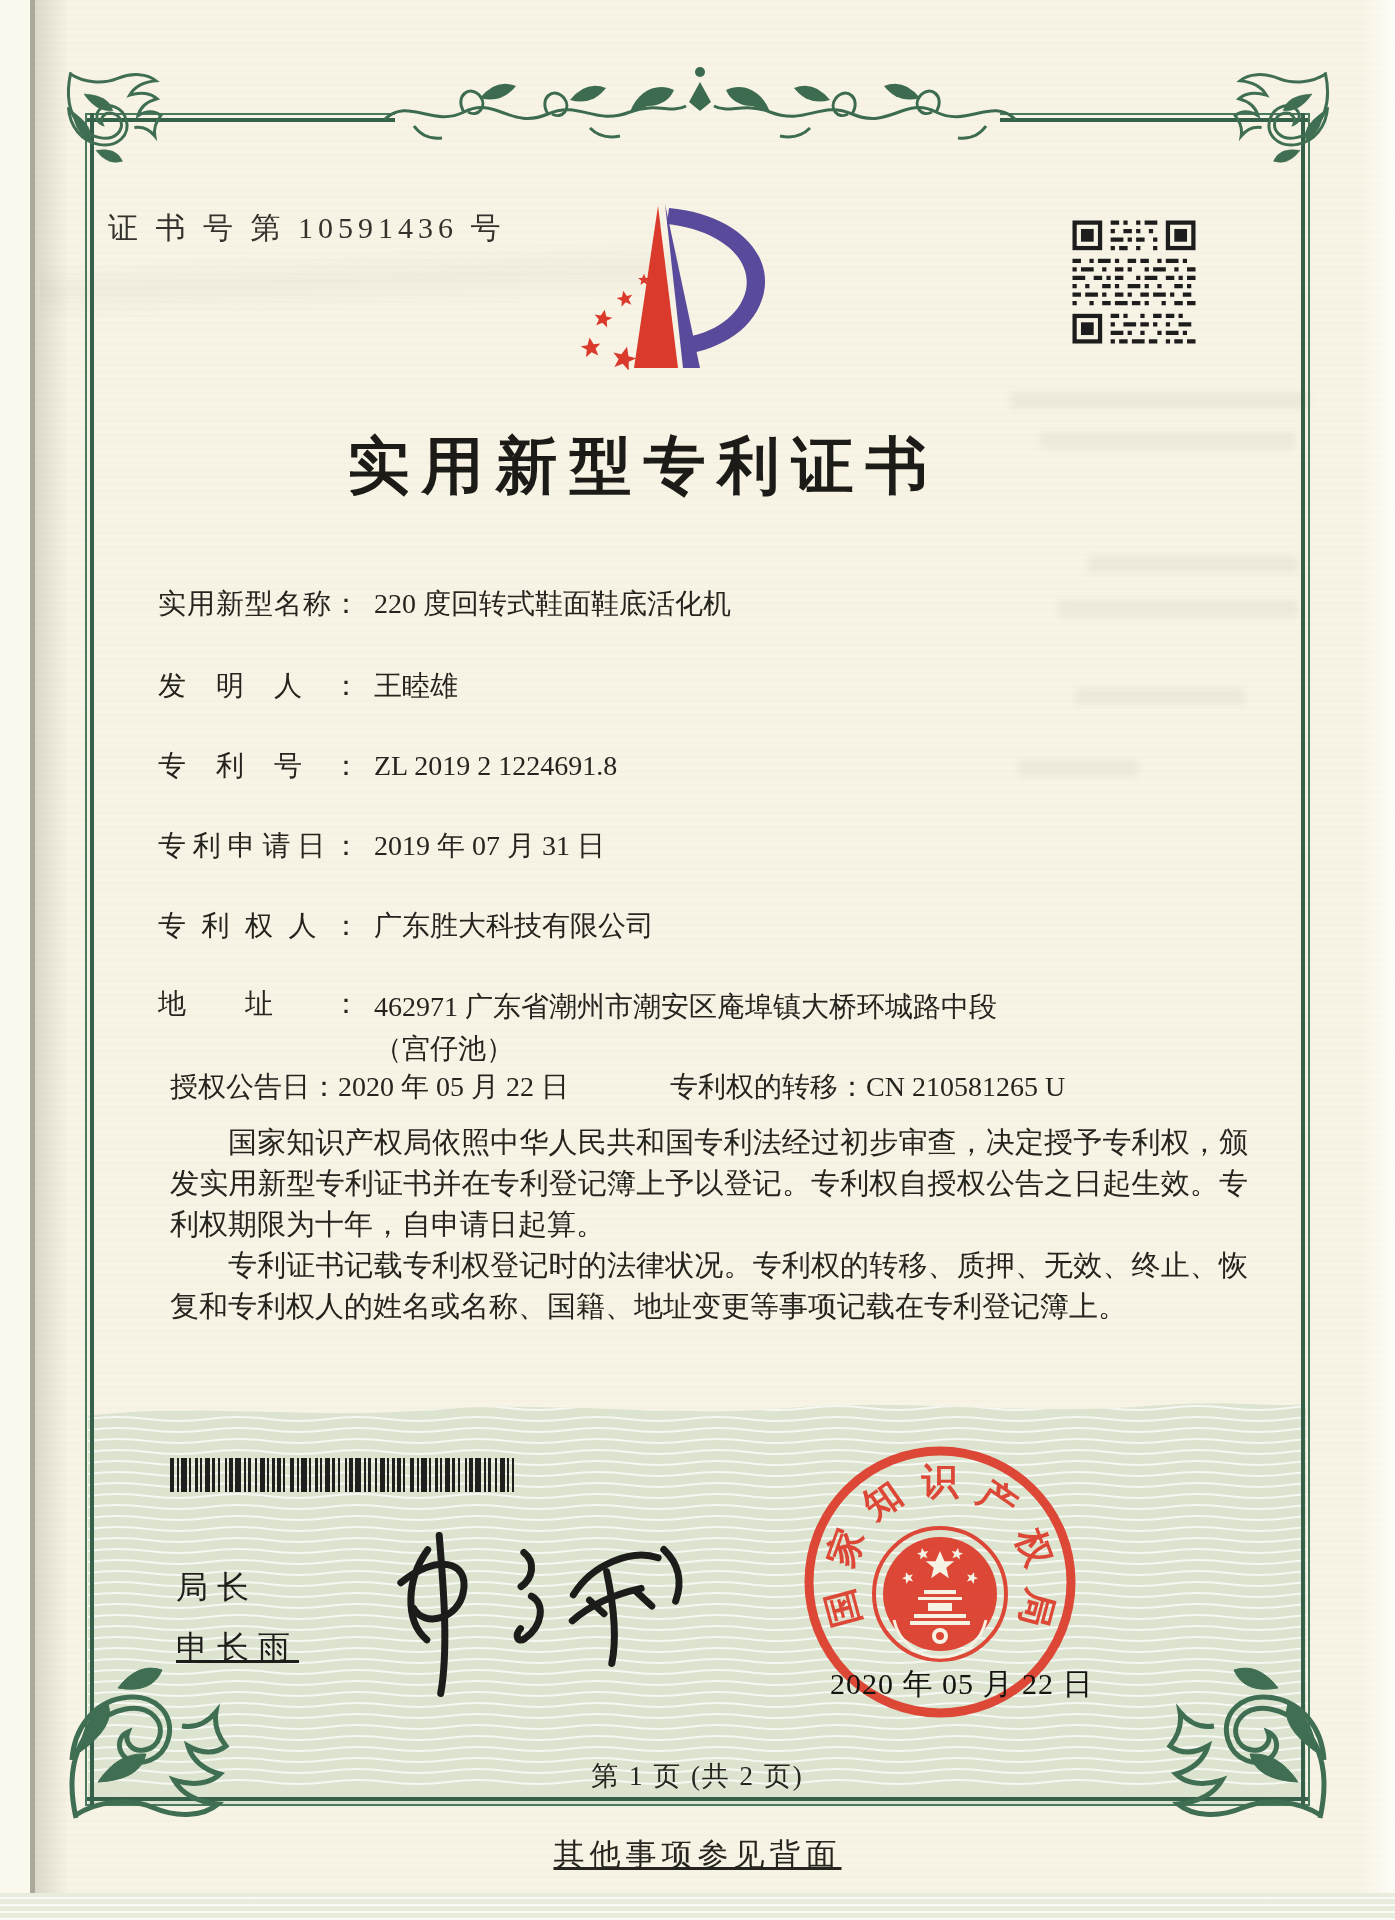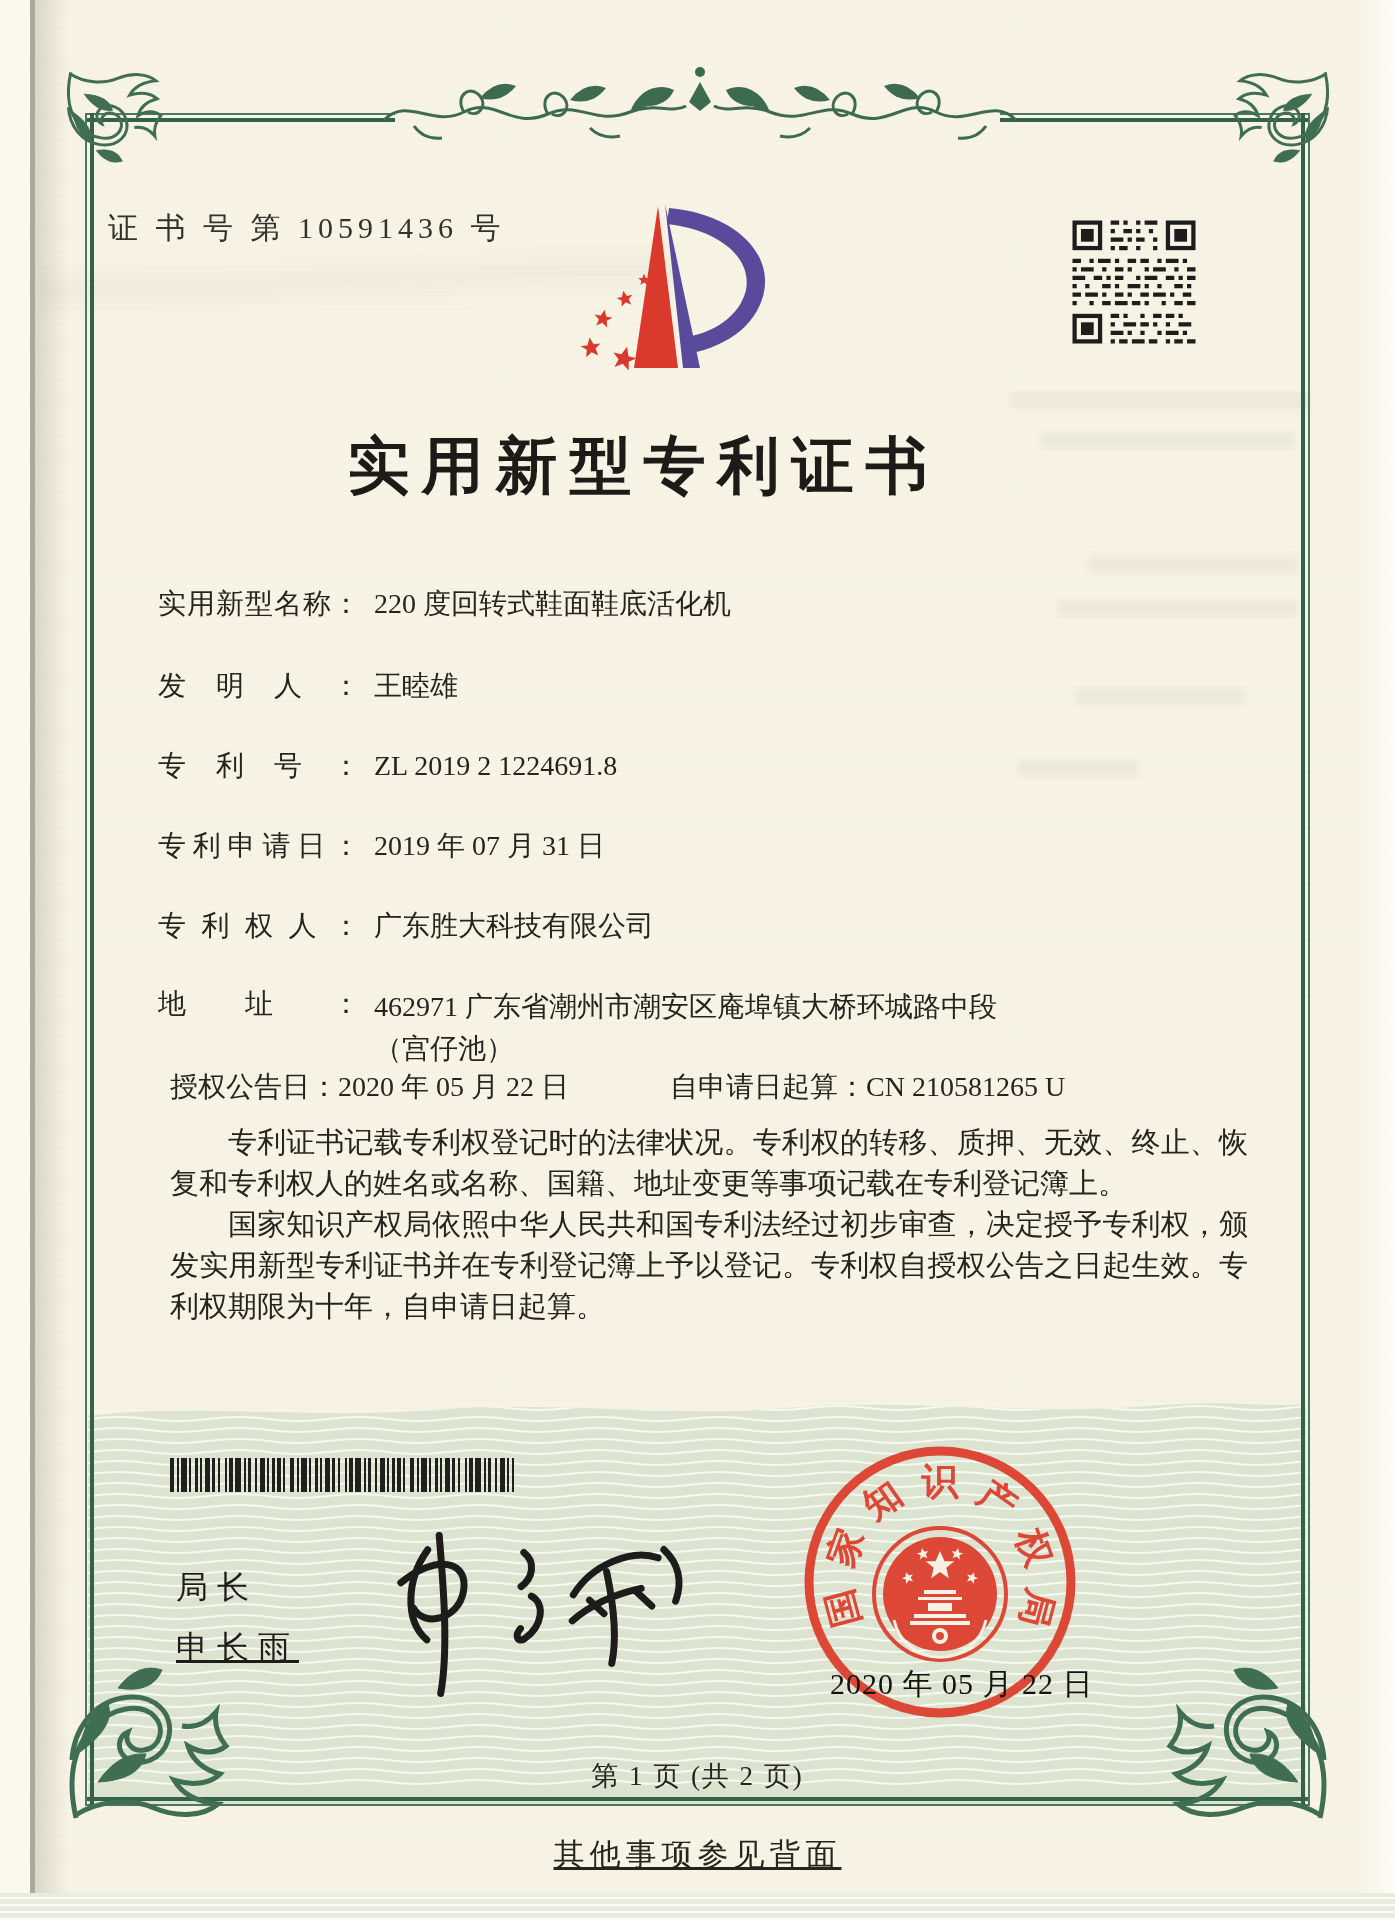--- a/index.html
+++ b/index.html
@@ -220,27 +220,27 @@
     <span class="f-value">广东胜大科技有限公司</span>
   </div>
   <div class="field-row addr" style="top:986px;font-family:Liberation Serif, serif;">
     <span class="f-label">地址：</span>
     <span class="f-value">462971 广东省潮州市潮安区庵埠镇大桥环城路中段（宫仔池）</span>
   </div>
 
   <div class="grant-row">
     <span>授权公告日：</span><span>2020 年 05 月 22 日</span>
     <span class="grant-g2">
-      <span>自申请日起算：</span><span>CN 210581265 U</span>
+      <span>专利权的转移：</span><span>CN 210581265 U</span>
     </span>
   </div>
 
   <div class="body-text">
+    <p>国家知识产权局依照中华人民共和国专利法经过初步审查，决定授予专利权，颁发实用新型专利证书并在专利登记簿上予以登记。专利权自授权公告之日起生效。专利权期限为十年，自申请日起算。</p>
     <p>专利证书记载专利权登记时的法律状况。专利权的转移、质押、无效、终止、恢复和专利权人的姓名或名称、国籍、地址变更等事项记载在专利登记簿上。</p>
-    <p>国家知识产权局依照中华人民共和国专利法经过初步审查，决定授予专利权，颁发实用新型专利证书并在专利登记簿上予以登记。专利权自授权公告之日起生效。专利权期限为十年，自申请日起算。</p>
   </div>
 
   <svg class="barcode" width="348" height="38" viewBox="0 0 348 38">
     <line x1="2" y1="19" x2="346" y2="19" stroke="#1f1f1d" stroke-width="34" stroke-dasharray="4 3 2 2 6 2 2 4 3 2 2 3 5 2 3 3 2 5 2 2 4 2 6 3 2 2 3 4 2 3 5 2 2 3 3 2 4 2 2 5"></line>
   </svg>
 
   <div class="director-label">局长</div>
   <div class="director-name">申长雨</div>
 
   <svg class="signature" width="360" height="180" viewBox="0 0 340 180">

